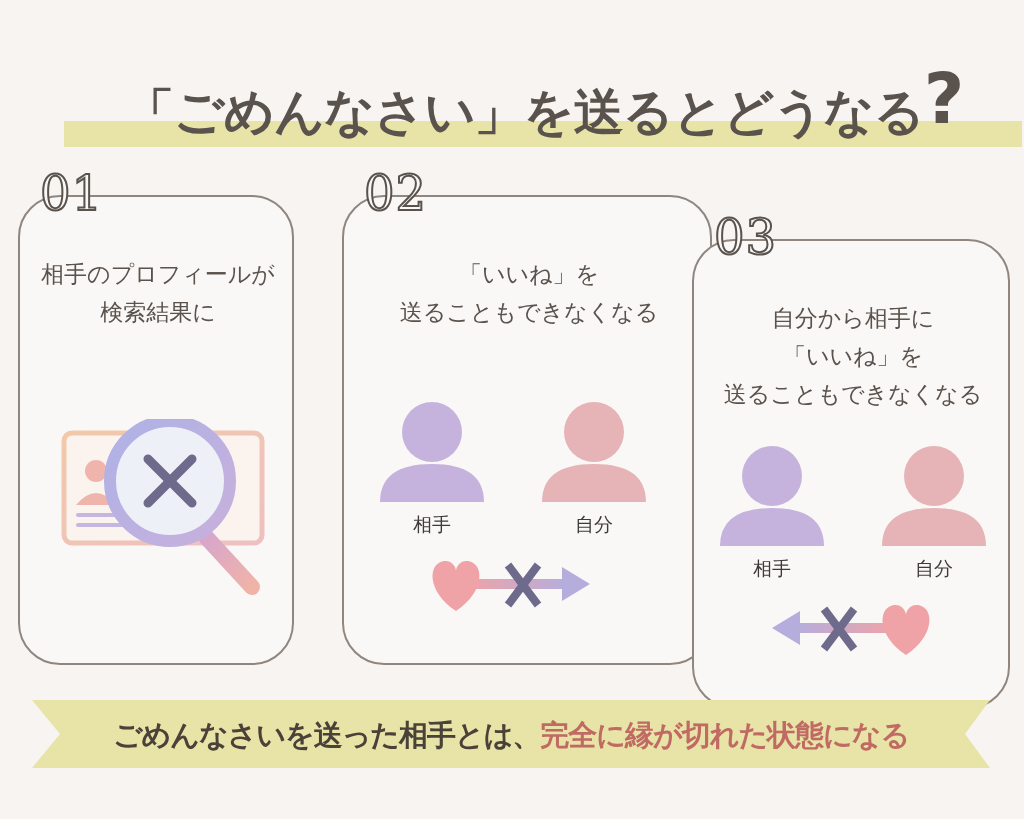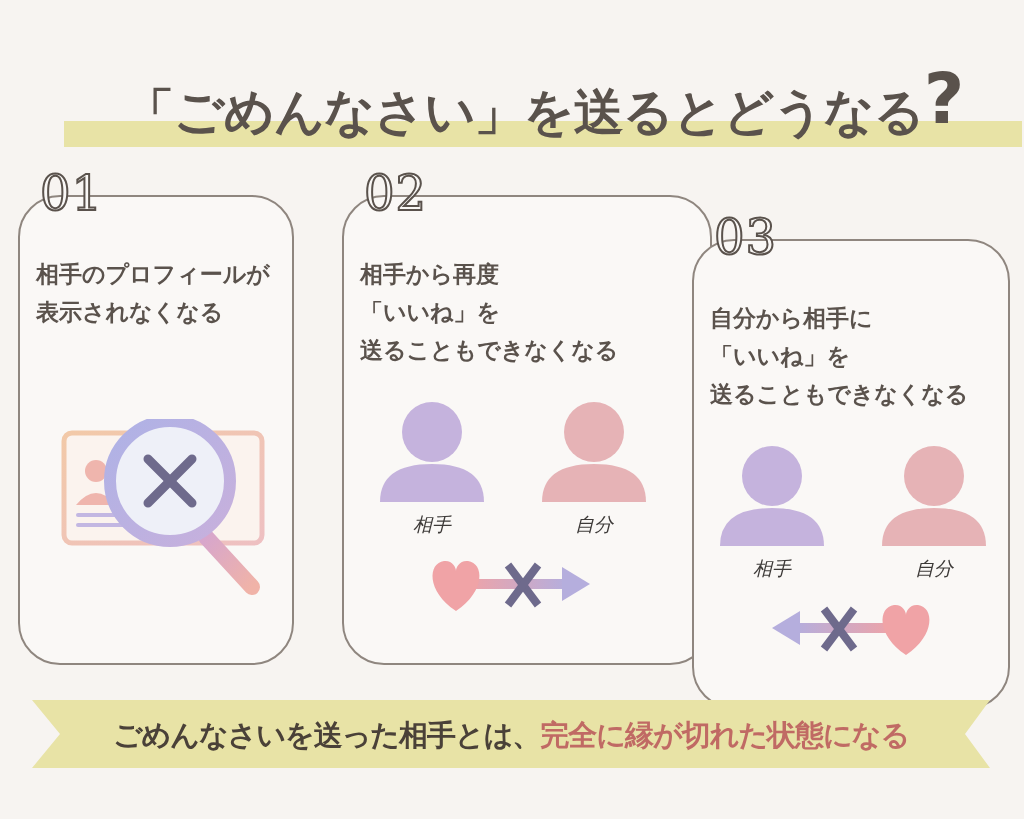--- a/index.html
+++ b/index.html
@@ -30,29 +30,29 @@
   }
   .card-num {
     position: absolute; top: -28px; left: 20px;
     font-family: "DejaVu Serif", "Liberation Serif", serif;
     font-size: 48px; line-height: 48px;
     color: #faf8f6;
     -webkit-text-stroke: 2px #5a524c;
     letter-spacing: 1px;
   }
   .card-text {
-    position: absolute; left: 16px; right: 0; top: 58px; 
-    font-size: 23px; font-weight: bold; line-height: 38px; color: #5a524c;
+    position: absolute; left: 4px; right: 0; top: 58px; text-align: center;
+    font-size: 23px; font-weight: normal; line-height: 38px; color: #5a524c;
   }
   .card-text span { display: block; }
   .illus { position: absolute; }
   .person { position: absolute; width: 104px; height: 100px; }
   .person-label {
     position: absolute; width: 104px; text-align: center;
-    font-size: 19px; color: #3d3a38; font-style: italic;
+    font-size: 19px; color: #3d3a38;
   }
   .ribbon { position: absolute; left: 32px; top: 700px; width: 958px; height: 60px; }
   .ribbon-text {
     position: absolute; left: 0; top: 16px; width: 958px; text-align: center;
     font-size: 29px; font-weight: bold; letter-spacing: -1px; color: #4a4138;
   }
   .ribbon-text .accent { color: #c06a64; }
 </style>
 </head>
 <body>
@@ -61,21 +61,21 @@
   <div class="title-bar"></div>
   <div class="title-text">
     <span>「ごめんなさい」を送るとどうなる</span><span class="title-q">?</span>
   </div>
 </div>
 
 <div class="card" style="left:18px; width:276px;">
   <div class="card-num">01</div>
   <div class="card-text">
     <span>相手のプロフィールが</span>
-    <span>表示されなくなる</span>
+    <span>検索結果に</span>
   </div>
   <svg class="illus" style="left:36px; top:222px;" width="240" height="190" viewBox="0 0 240 190">
     <defs>
       <linearGradient id="cardGrad" x1="0" y1="0" x2="1" y2="1">
         <stop offset="0" stop-color="#f2c9a8"></stop>
         <stop offset="1" stop-color="#eec0c2"></stop>
       </linearGradient>
       <linearGradient id="ringGrad" x1="0" y1="0" x2="1" y2="1">
         <stop offset="0" stop-color="#aeb2e6"></stop>
         <stop offset="1" stop-color="#c8b0dc"></stop>
@@ -93,21 +93,20 @@
     <line x1="150" y1="118" x2="196" y2="168" stroke="url(#handleGrad)" stroke-width="16" stroke-linecap="round"></line>
     <circle cx="114" cy="62" r="60" fill="#eef0f8" stroke="url(#ringGrad)" stroke-width="12"></circle>
     <line x1="92" y1="40" x2="136" y2="84" stroke="#6e6a8c" stroke-width="9" stroke-linecap="round"></line>
     <line x1="136" y1="40" x2="92" y2="84" stroke="#6e6a8c" stroke-width="9" stroke-linecap="round"></line>
   </svg>
 </div>
 
 <div class="card" style="left:342px; width:370px;">
   <div class="card-num">02</div>
   <div class="card-text">
-    <span>相手から再度</span>
     <span>「いいね」を</span>
     <span>送ることもできなくなる</span>
   </div>
   <div class="person" style="left:36px; top:205px;">
     <svg width="104" height="100" viewBox="0 0 104 100">
       <circle cx="52" cy="30" r="30" fill="#c5b3dd"></circle>
       <path d="M0 100 Q0 62 52 62 Q104 62 104 100 Z" fill="#c5b3dd"></path>
     </svg>
   </div>
   <div class="person-label" style="left:36px; top:315px;">相手</div>

